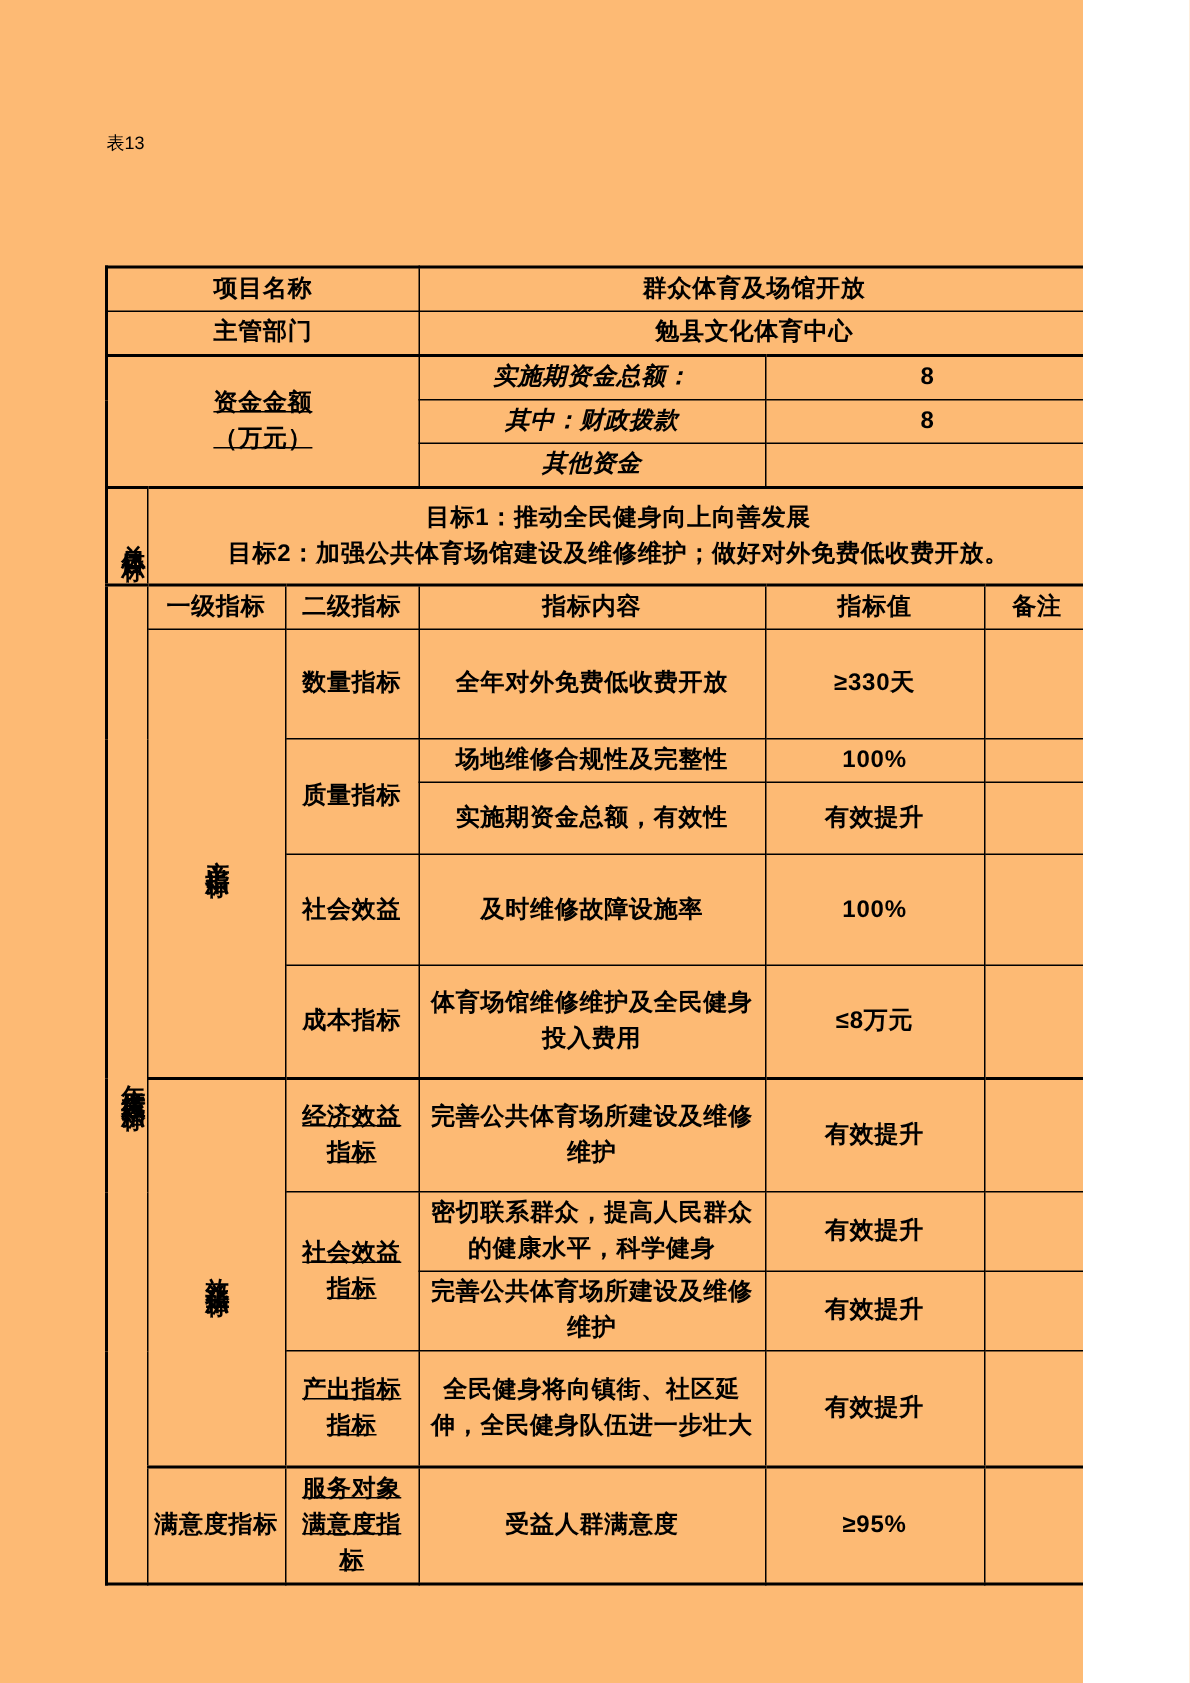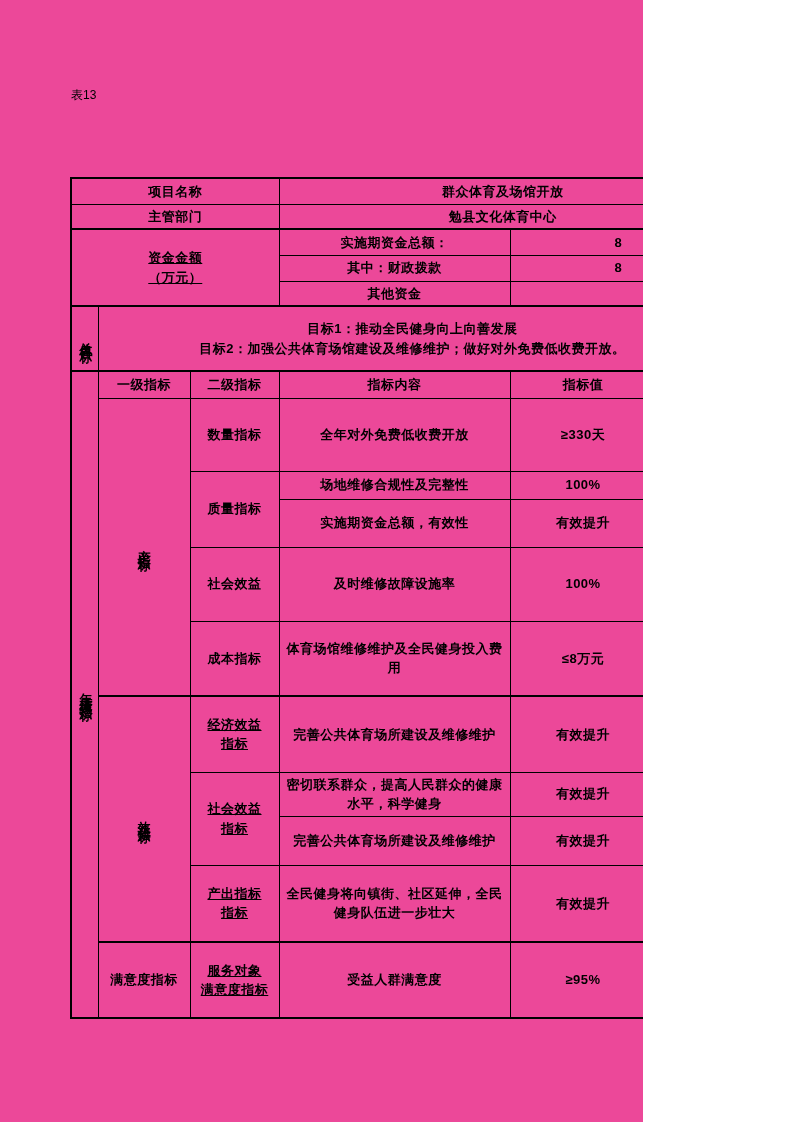--- a/index.html
+++ b/index.html
@@ -2,23 +2,23 @@
 <html><head>
 <meta charset="utf-8">
 <style>
   html, body {
     margin: 0;
     padding: 0;
     background: #ffffff;
   }
   .page {
     position: relative;
-    width: 643px;
+    width: 722px;
     height: 1122px;
-    background: #ec4899;
+    background: #fdba74;
     color: #000000;
     font-family: "Liberation Sans", "DejaVu Sans", sans-serif;
     overflow: hidden;
   }
   .table-no {
     position: absolute;
     left: 71px;
     top: 87px;
     font-size: 12px;
     font-weight: normal;
@@ -39,30 +39,30 @@
     top: 177px;
     width: 656px;
     border-collapse: collapse;
     table-layout: fixed;
     border: 2px solid #000;
   }
   table.main td, table.main th {
     border: 1px solid #000;
     text-align: center;
     vertical-align: middle;
-    font-size: 13px;
+    font-size: 16px;
     font-weight: bold;
     line-height: 1.5;
     padding: 2px 4px;
     letter-spacing: 0.5px;
     overflow: hidden;
   }
   
   tr.sep td, tr.sep th { border-top-width: 2px; }
-  .left { text-align: left; }
+  .left { text-align: left; font-style: italic; }
   .indent1 { padding-left: 26px; margin-top: 38px; }
   .indent2 { padding-left: 48px; }
   .pre { white-space: pre-line; text-decoration: underline; }
   .goals-cell {
     text-align: left;
     vertical-align: top;
     padding: 6px 9px;
   }
   .goals-cell .goal-line { display: block; }
   .vcell { padding: 2px 0; }

